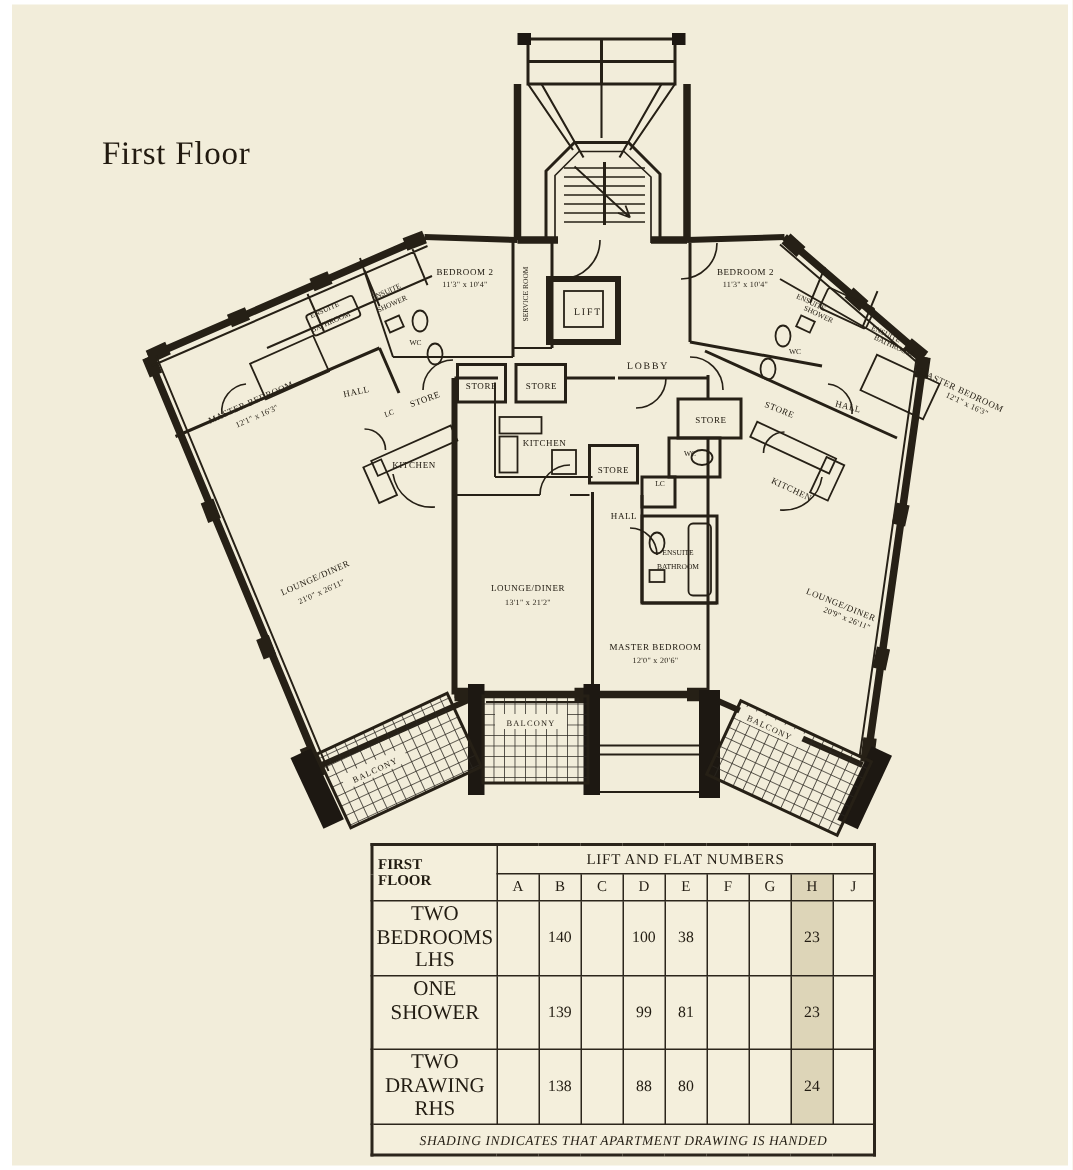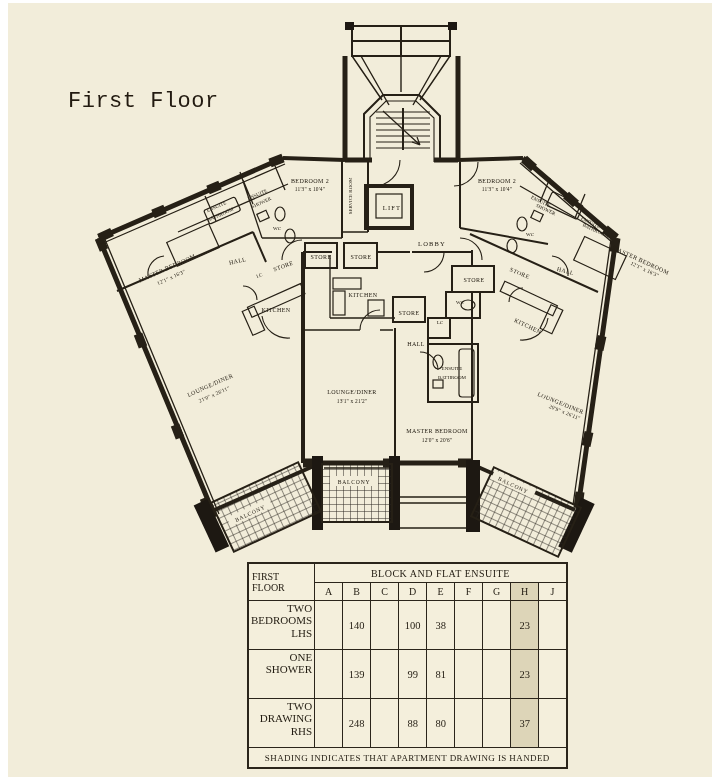--- a/index.html
+++ b/index.html
@@ -1,37 +1,37 @@
 <!DOCTYPE html>
 <html><head>
 <meta charset="utf-8">
 <style>
   html,body{margin:0;padding:0;}
   body{width:715px;height:780px;background:#ffffff;font-family:"Liberation Serif",serif;position:relative;}
   .page{position:absolute;left:8px;top:3px;width:704px;height:774px;background:#f2edda;overflow:hidden;}
-  .title{position:absolute;left:60px;top:86px;font-size:22px;color:#221a10;letter-spacing:.5px;font-family:Liberation Mono, monospace;}
+  .title{position:absolute;left:60px;top:86px;font-size:22px;color:#221a10;letter-spacing:.5px;font-family:Liberation Serif, serif;}
   svg.plan{position:absolute;left:-8px;top:-3px;}
   svg text{fill:#262016;font-family:"Liberation Serif",serif;}
   .rn{font-size:6px;letter-spacing:.4px;}
   .rd{font-size:5.4px;letter-spacing:.2px;}
   .sm{font-size:5px;}
   .lg{font-size:6.5px;letter-spacing:1.2px;}
   .bl{font-size:5.6px;letter-spacing:.8px;}
 
   .flat-table{position:absolute;left:239px;top:559px;border-collapse:collapse;background:#f4efdc;border:2px solid #2b251b;}
   .flat-table td{border:1px solid #2b251b;text-align:center;color:#221c12;padding:0;font-size:10.5px;}
   .flat-table .c-label{width:55px;}
   .flat-table .c-num{width:28px;}
-  .flat-table .corner{font-size:10px;text-align:left;padding:1px 3px;line-height:1.15;}
+  .flat-table .corner{font-size:10px;text-align:left;padding:1px 3px;line-height:1.15;font-weight:bold;}
   .flat-table .span-h{font-size:10px;letter-spacing:.5px;height:18px;}
   .flat-table .hrow2 td{height:17px;font-size:10px;}
   .flat-table .drow td{height:46px;}
-  .flat-table .rlabel{font-size:11px;text-align:right;padding:1px 2px;line-height:1.12;vertical-align:top;}
+  .flat-table .rlabel{font-size:14px;text-align:center;padding:1px 2px;line-height:1.12;vertical-align:top;}
   .flat-table .shaded{background:#ddd5b8;}
-  .flat-table .tfooter{font-size:9px;letter-spacing:.4px;height:19px;}
+  .flat-table .tfooter{font-size:9px;letter-spacing:.4px;height:19px;font-style:italic;}
 </style>
 </head>
 <body>
 
 <div class="page">
   <div class="title">First Floor</div>
 
   <svg class="plan" width="715" height="560" viewBox="0 0 715 560">
     <defs>
       <pattern id="grid" width="7" height="7" patternUnits="userSpaceOnUse">
@@ -216,21 +216,21 @@
         <col class="c-num">
         <col class="c-num">
         <col class="c-num">
     </colgroup>
     <tbody>
       <tr class="hrow1">
         <td rowspan="2" class="corner">
           <div>FIRST</div>
           <div>FLOOR</div>
         </td>
-        <td colspan="9" class="span-h">BLOCK AND FLAT ENSUITE</td>
+        <td colspan="9" class="span-h">LIFT AND FLAT NUMBERS</td>
       </tr>
       <tr class="hrow2">
         <td>A</td>
         <td>B</td>
         <td>C</td>
         <td>D</td>
         <td>E</td>
         <td>F</td>
         <td>G</td>
         <td class="shaded">H</td>
@@ -256,27 +256,27 @@
         <td>99</td>
         <td>81</td>
         <td></td>
         <td></td>
         <td class="shaded">23</td>
         <td></td>
       </tr>
       <tr class="drow">
         <td class="rlabel">TWO DRAWING RHS</td>
         <td></td>
-        <td>248</td>
+        <td>138</td>
         <td></td>
         <td>88</td>
         <td>80</td>
         <td></td>
         <td></td>
-        <td class="shaded">37</td>
+        <td class="shaded">24</td>
         <td></td>
       </tr>
       <tr>
         <td colspan="10" class="tfooter">SHADING INDICATES THAT APARTMENT DRAWING IS HANDED</td>
       </tr>
     </tbody>
   </table>
 </div>
 
 </body></html>

